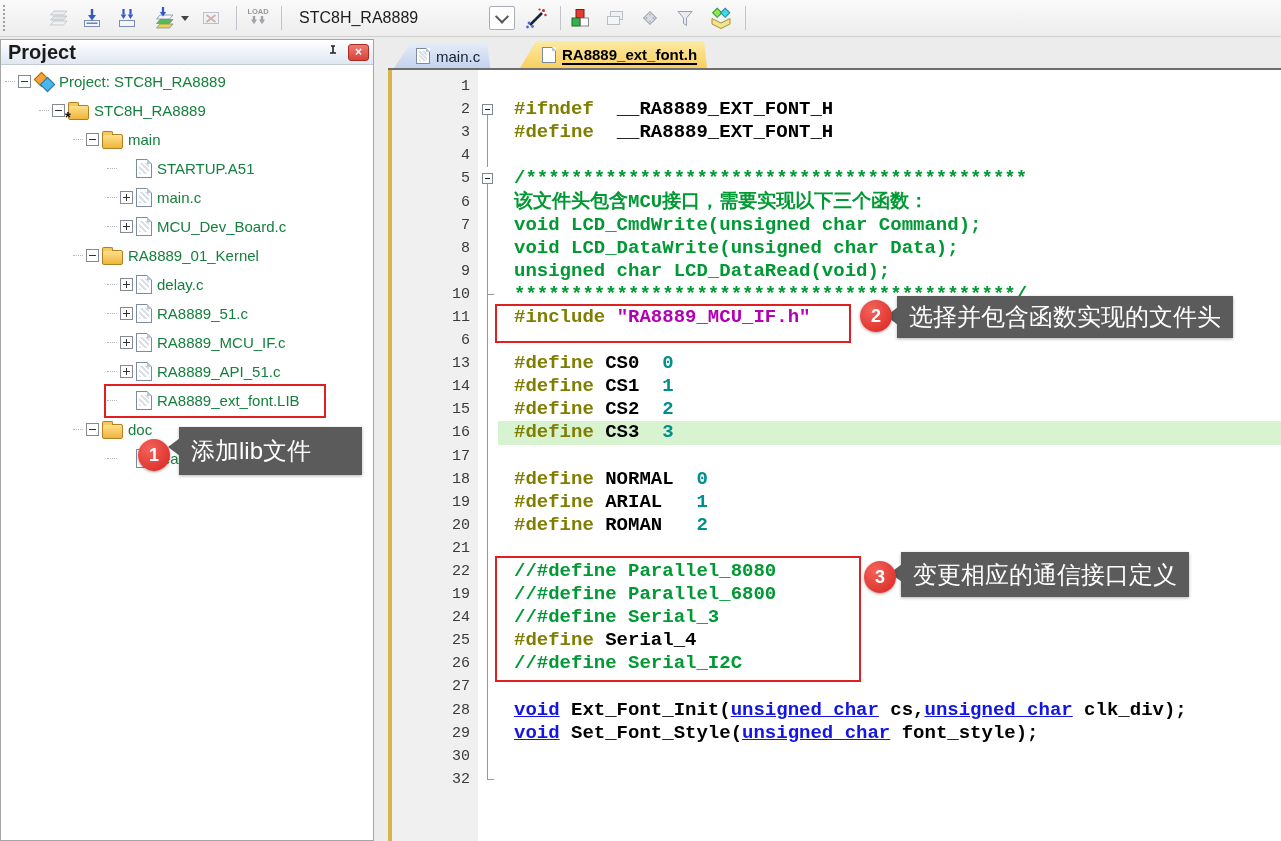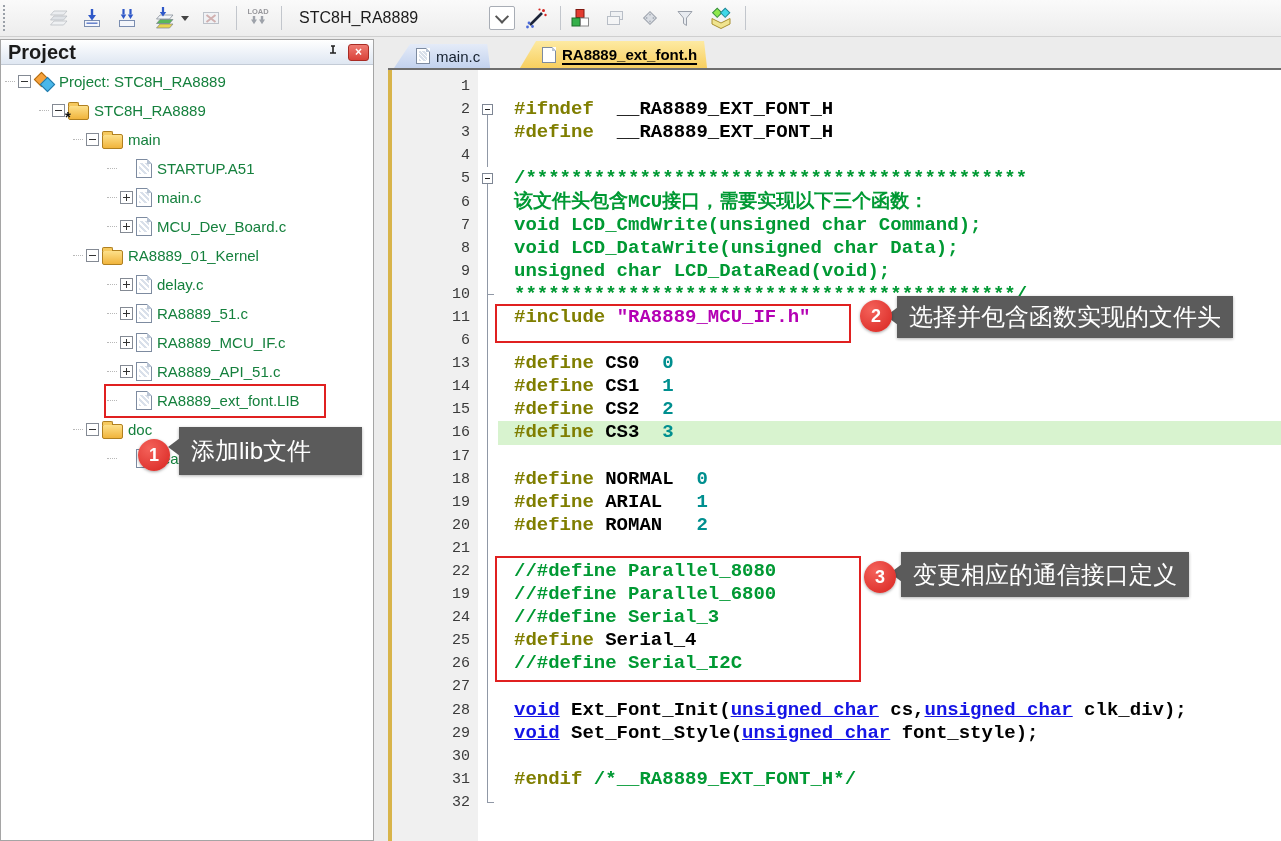--- a/index.html
+++ b/index.html
@@ -570,27 +570,20 @@
             </span>
           </div>
           <div class="cline">
             <span class="lnum">30</span>
             <span class="fold vfull"></span>
             <span class="ctext">
               <pre></pre>
             </span>
           </div>
           <div class="cline">
-            <span class="lnum">31</span>
-            <span class="fold vfull"></span>
-            <span class="ctext">
-              <pre><span class="tk-d">#endif </span><span class="tk-c">/*__RA8889_EXT_FONT_H*/</span></pre>
-            </span>
-          </div>
-          <div class="cline">
             <span class="lnum">32</span>
             <span class="fold vtop">
               <span class="htick"></span>
             </span>
             <span class="ctext">
               <pre></pre>
             </span>
           </div>
         </div>
     </div>

